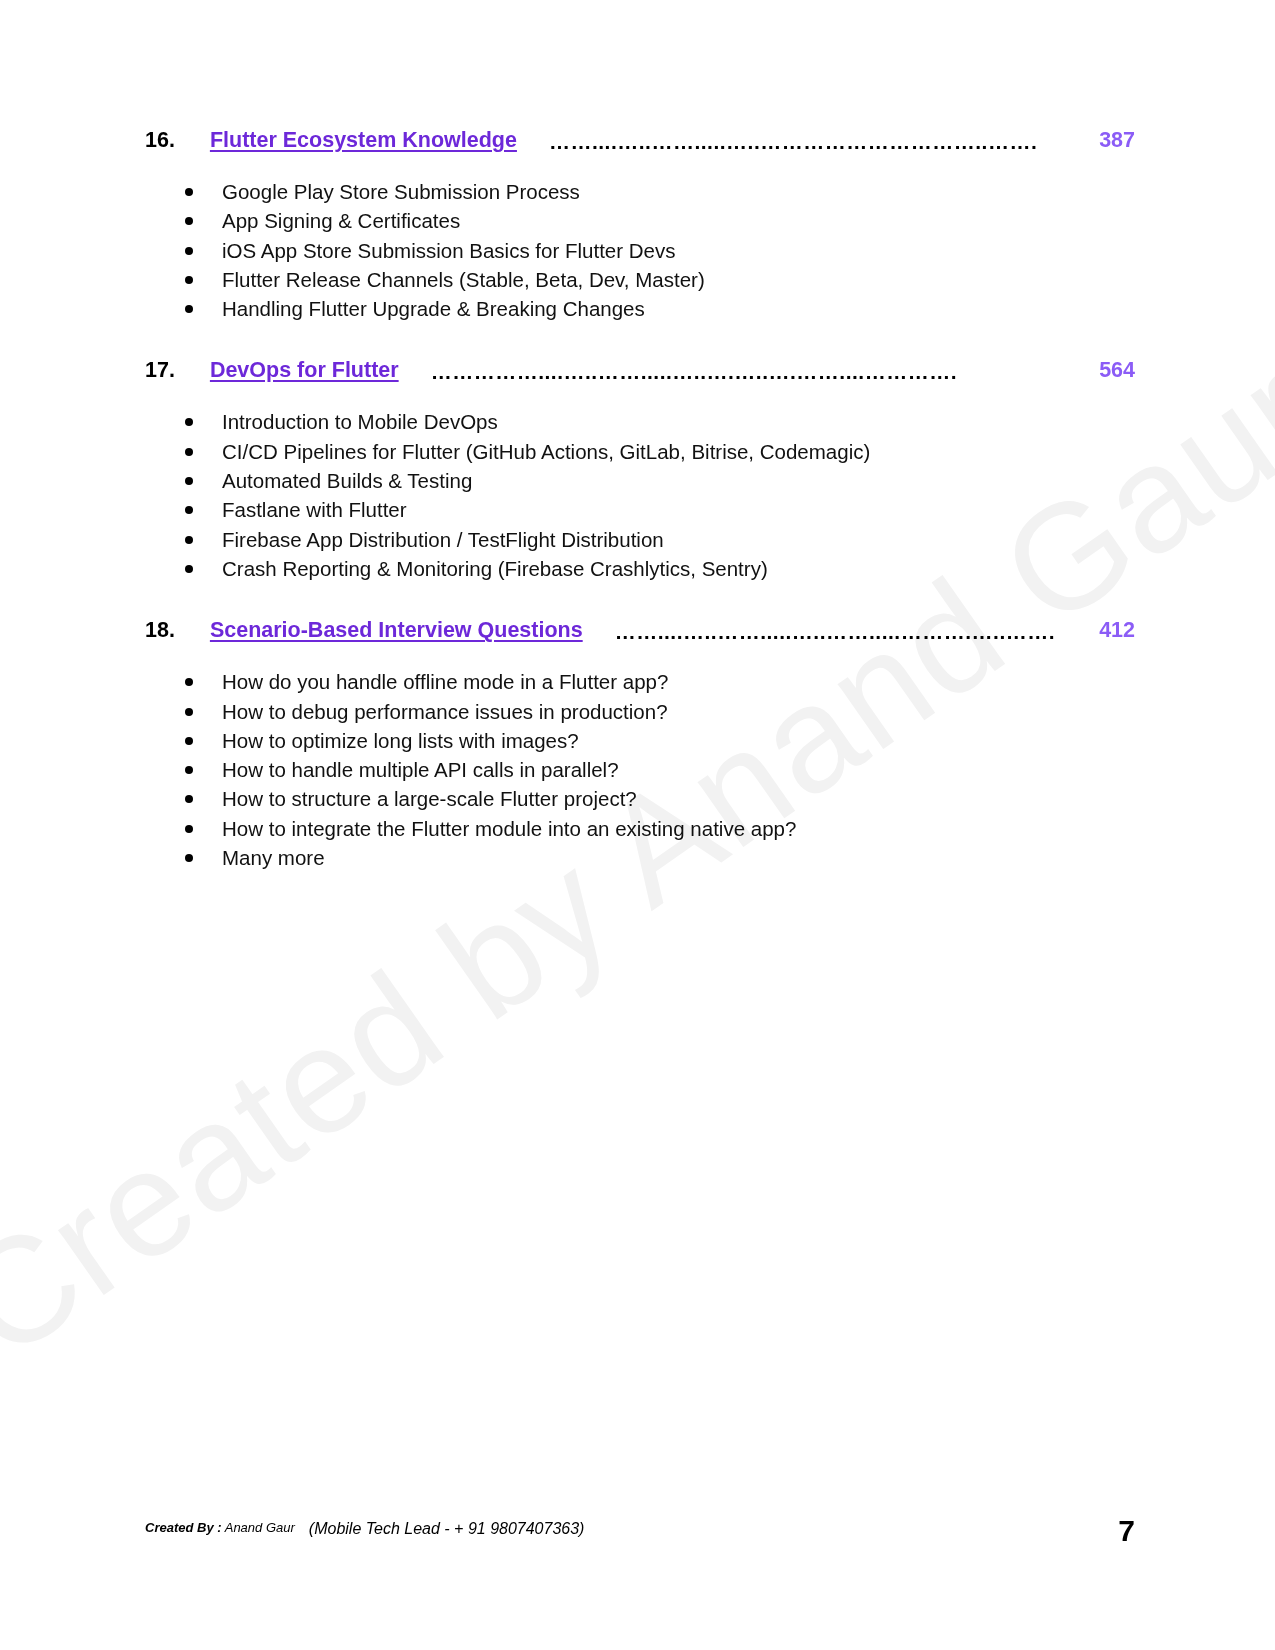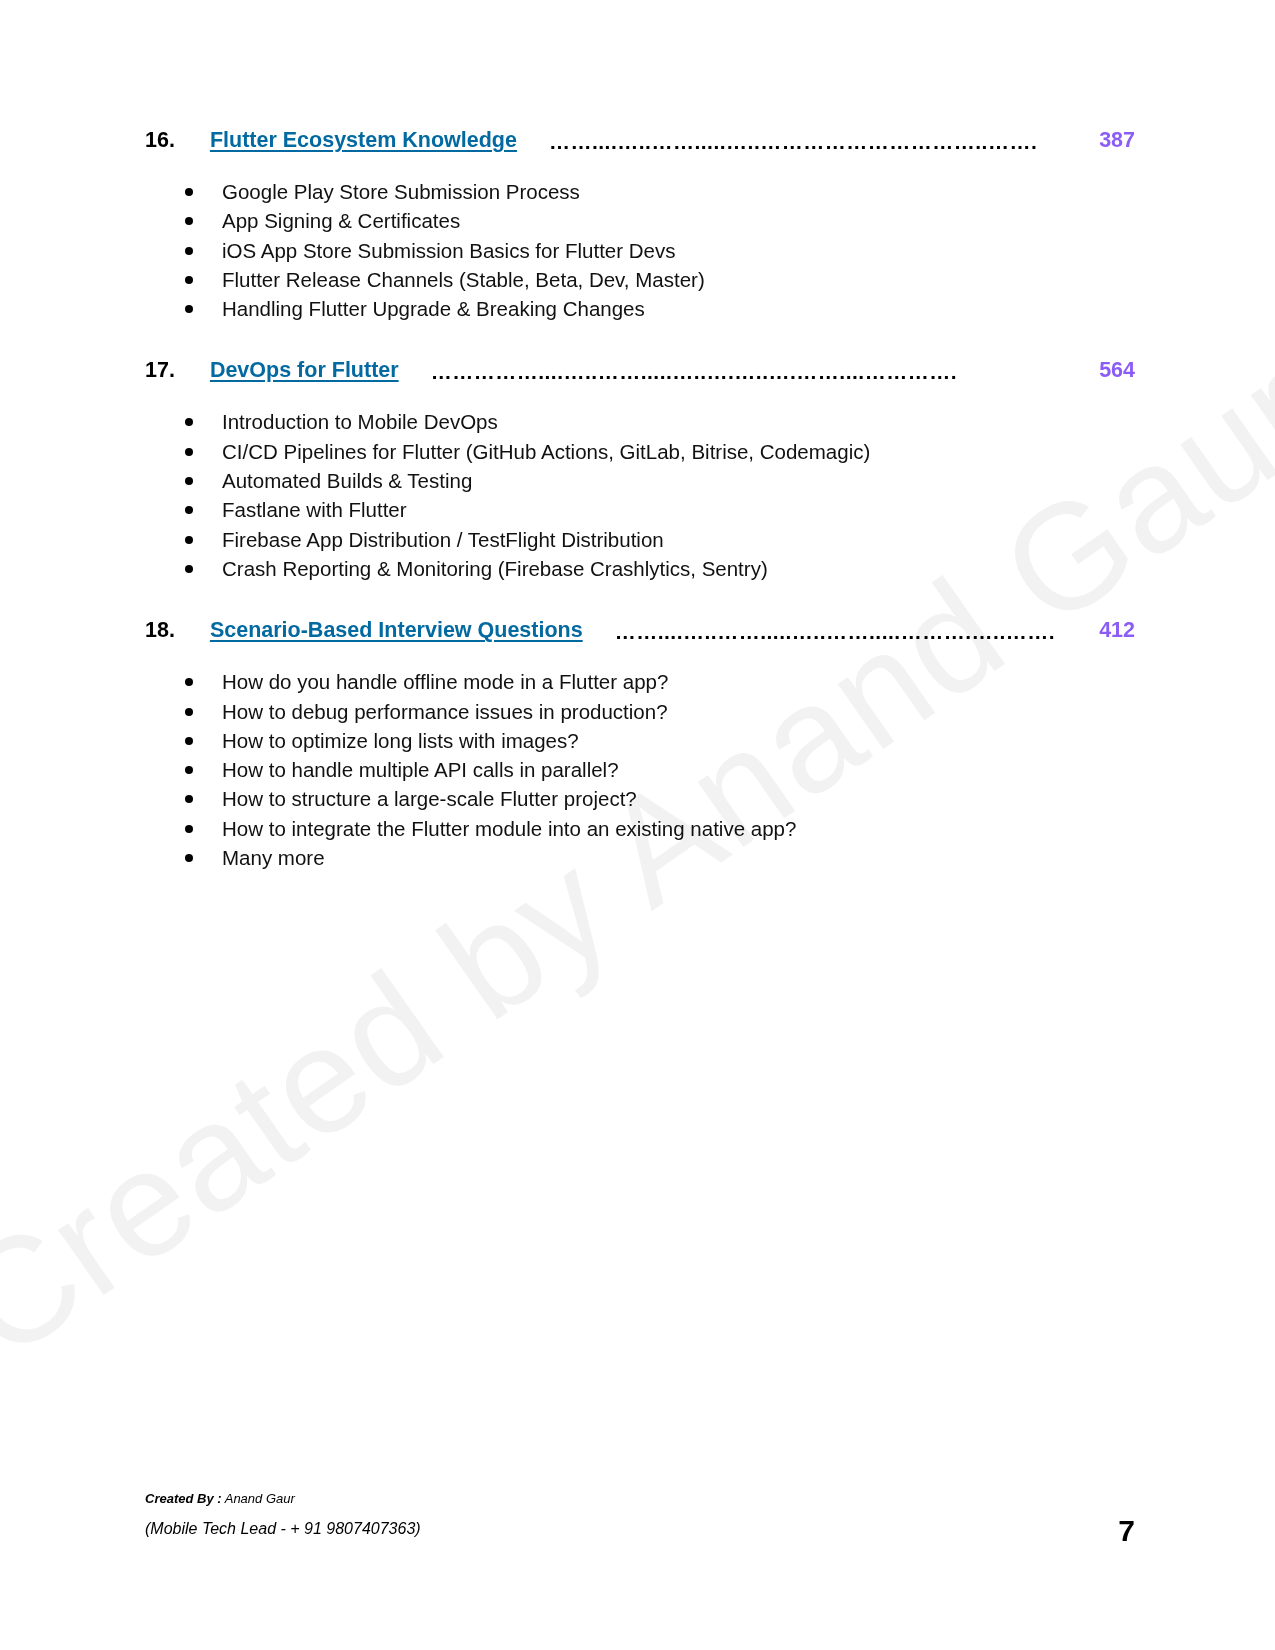--- a/index.html
+++ b/index.html
@@ -51,21 +51,21 @@
     margin: 0;
     gap: 28px;
   }
   .sec-num {
     color: #000000;
     font-weight: bold;
     margin-right: 7px;
     flex: 0 0 auto;
   }
   .sec-title {
-    color: #0369a1;
+    color: #6d28d9;
     font-weight: bold;
     text-decoration: underline;
     text-underline-offset: 3px;
     flex: 0 0 auto;
     text-align: center;
   }
   .leader {
     flex: 1 1 auto;
     overflow: hidden;
     color: #000000;
@@ -117,21 +117,21 @@
     left: 145px;
     right: 140px;
     bottom: 112px;
     z-index: 3;
     display: flex;
     align-items: flex-end;
     justify-content: space-between;
   }
   .footer-lines {
     display: flex;
-    flex-direction: column;
+    flex-direction: row;
     gap: 14px;
   }
   .footer-line1 {
     font-size: 13px;
     font-style: italic;
     color: #000000;
   }
   .footer-line1 b {
     font-weight: bold;
     font-style: italic;

